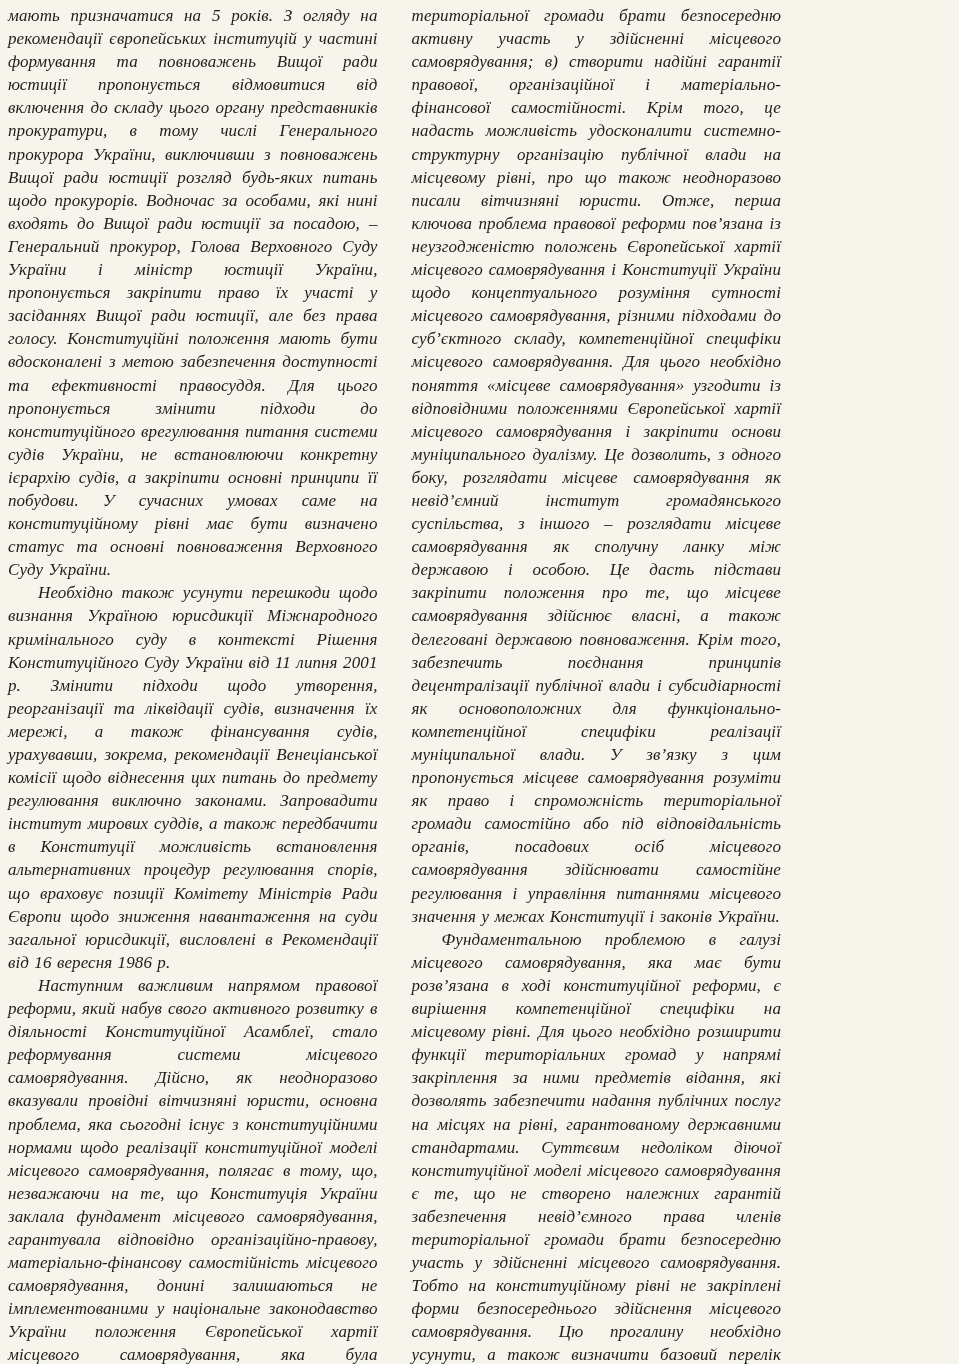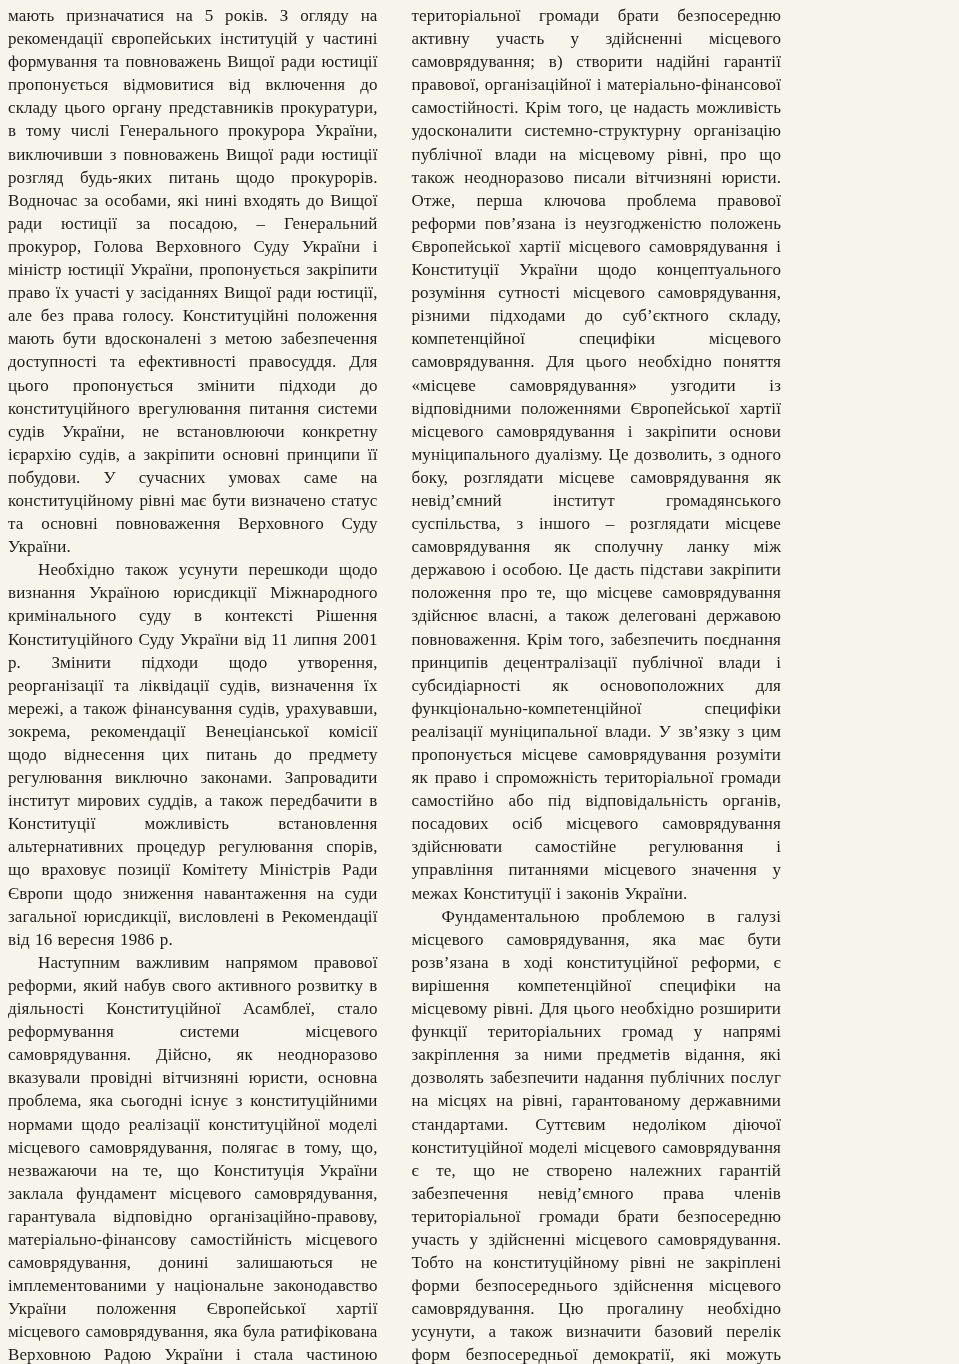--- a/index.html
+++ b/index.html
@@ -12,20 +12,21 @@
     background: #f7f4eb;
     overflow: hidden;
   }
   .page {
     box-sizing: border-box;
     width: 789px;
     height: 1364px;
     padding: 4px 8px 4px 8px;
     display: flex;
     gap: 34px;
+    font-style: italic;
   }
   .column {
     flex: 1 1 0;
     min-width: 0;
   }
   p.para {
     margin: 0;
     font-family: "Liberation Serif", "DejaVu Serif", serif;
     font-size: 17px;
     line-height: 23.1px;

